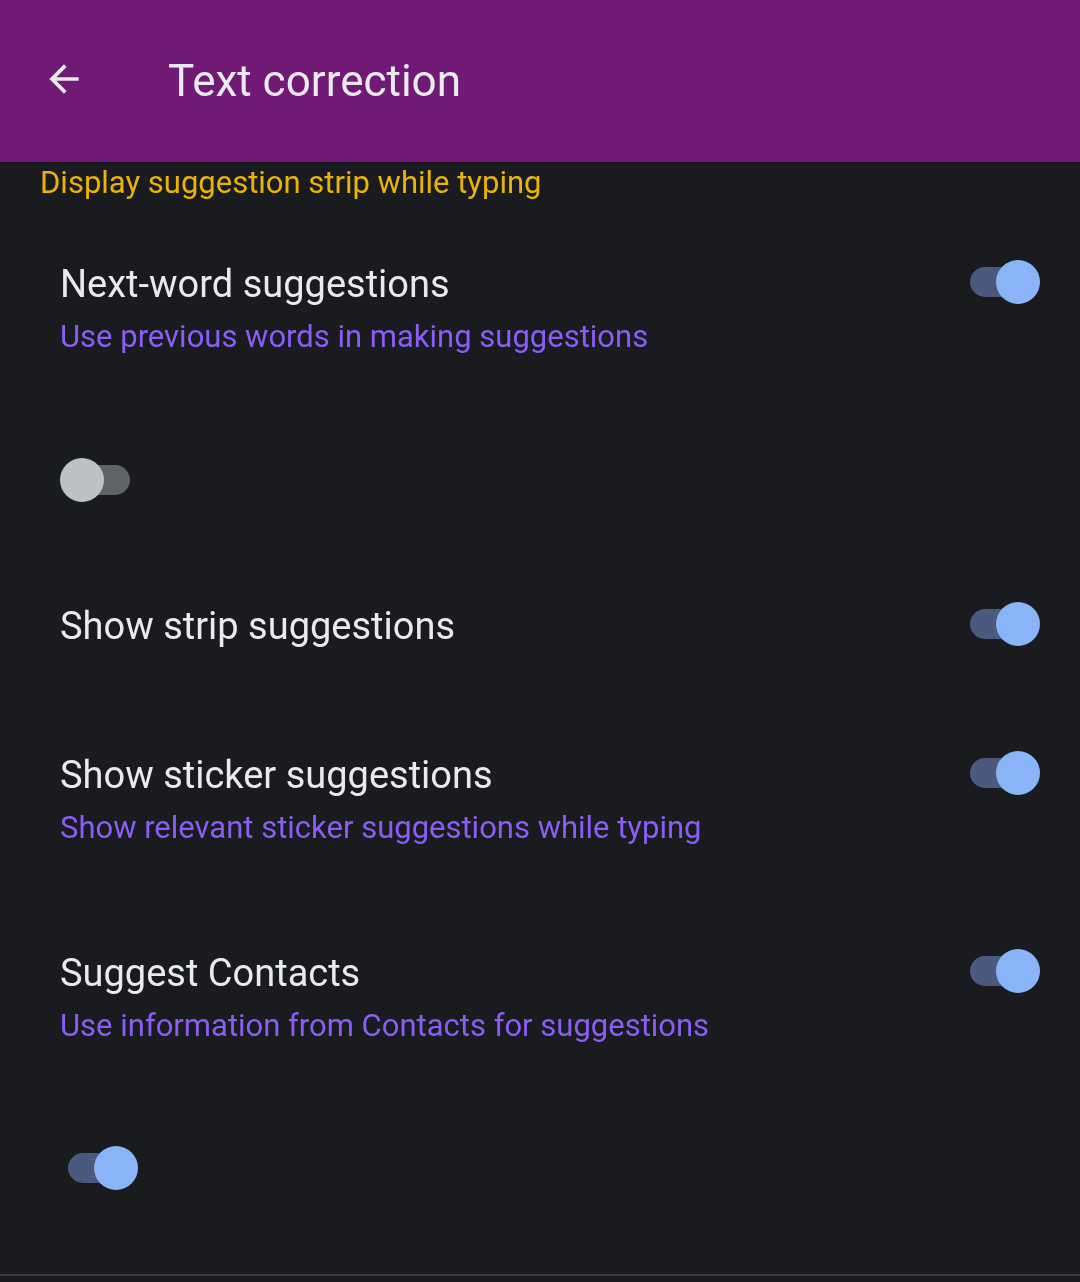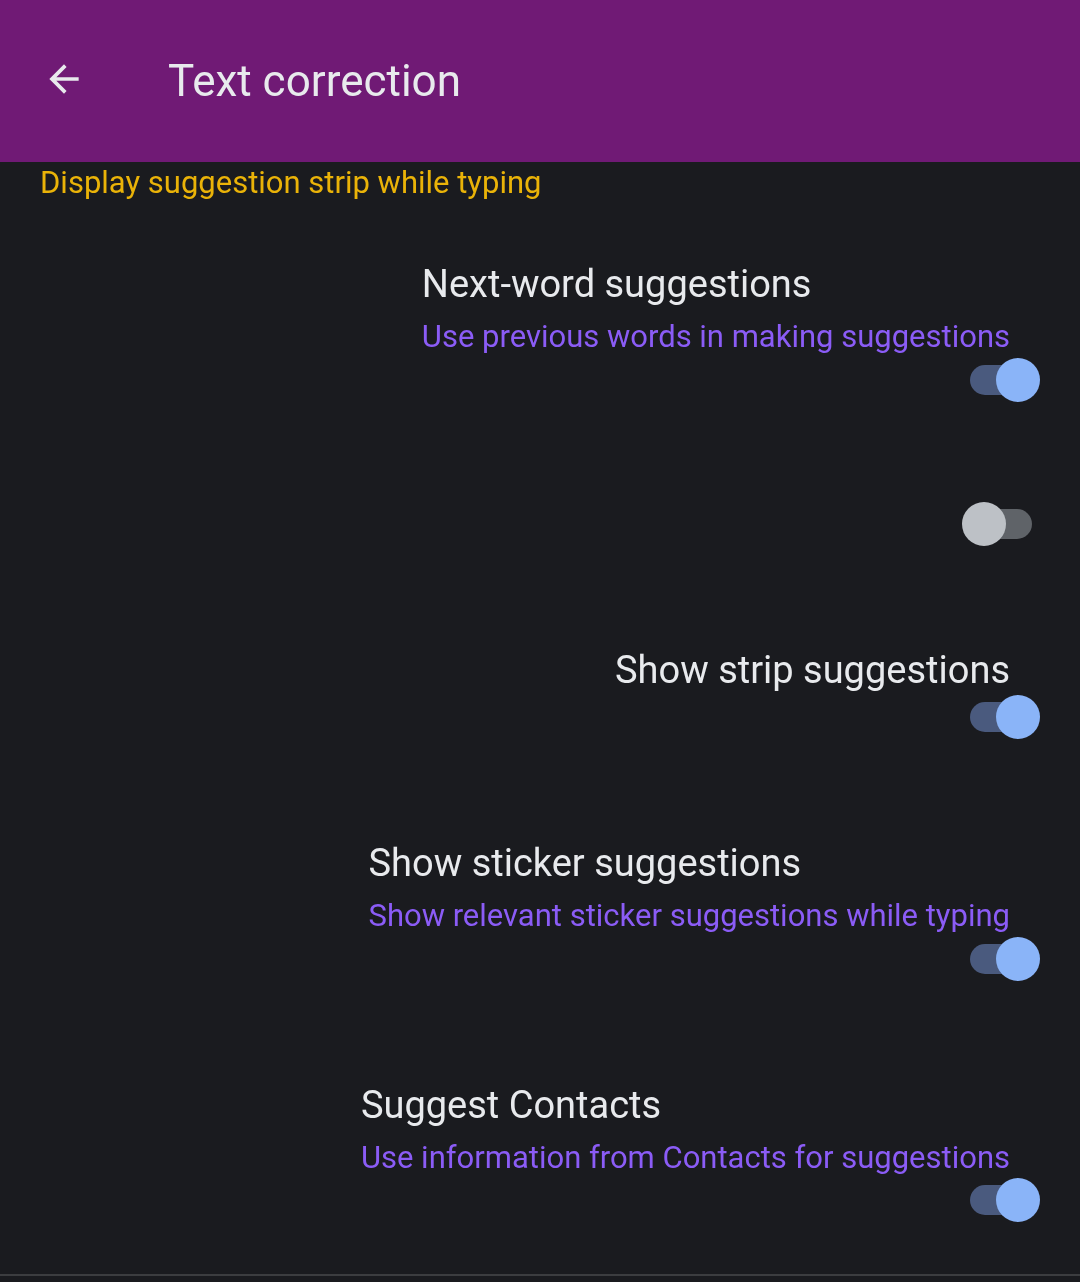--- a/index.html
+++ b/index.html
@@ -60,26 +60,25 @@
     .clipped-subtitle {
       color: #eab308;
       font-size: 31px;
       position: absolute;
       top: -15px;
       left: 40px;
       margin-top: 17px;
     }
 
     .setting-item {
-      padding: 50px 40px 50px 39px;
+      padding: 50px 40px 50px 60px;
       display: flex;
-      align-items: flex-end;
+      align-items: flex-start;
       justify-content: space-between;
       cursor: pointer;
-      flex-direction: column;
     }
 
     .setting-text {
       flex: 1;
       padding-right: 30px;
     }
 
     .setting-title {
       color: #e8eaed;
       font-size: 38px;

